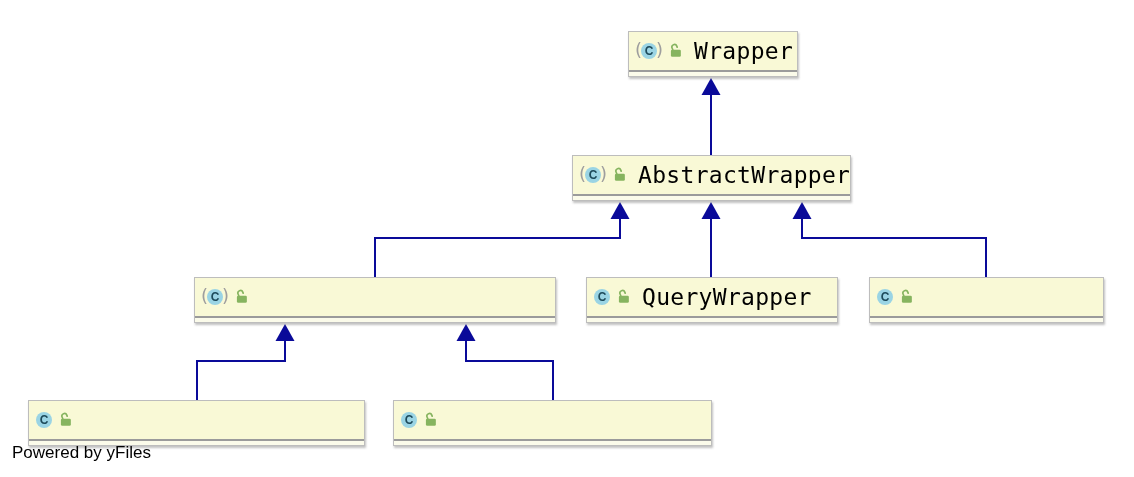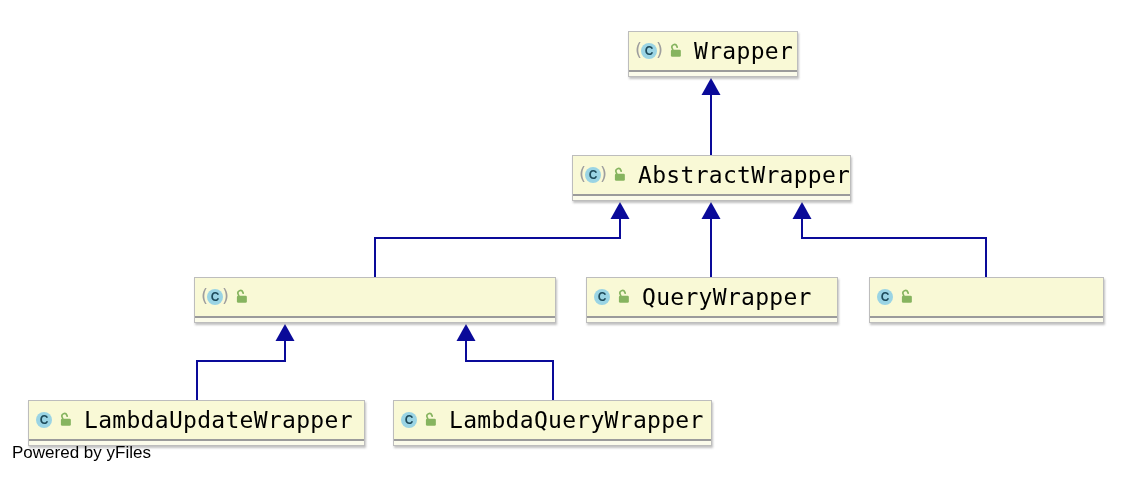--- a/index.html
+++ b/index.html
@@ -205,31 +205,29 @@
           <span class="class-circle">C</span>
           <span class="lock">
             <svg width="15" height="15" viewBox="0 0 16 16">
               <g transform="rotate(-22 5 7.5)">
                 <path d="M5.2 7.5 V5.3 a2.7 2.7 0 0 1 5.4 0 V6.4" fill="none" stroke="#86B45F" stroke-width="1.8" stroke-linecap="round"></path>
               </g>
               <rect x="3.1" y="7.1" width="10.6" height="7.6" rx="1.4" fill="#86B45F"></rect>
             </svg>
           </span>
         </span>
-        <span class="node-label">LambdaUpdateWrapper</span>
       </div>
       <div class="node" style="left: 393px; top: 400px; width: 319px; height: 46px;">
         <span class="icon-cluster">
           <span class="class-circle">C</span>
           <span class="lock">
             <svg width="15" height="15" viewBox="0 0 16 16">
               <g transform="rotate(-22 5 7.5)">
                 <path d="M5.2 7.5 V5.3 a2.7 2.7 0 0 1 5.4 0 V6.4" fill="none" stroke="#86B45F" stroke-width="1.8" stroke-linecap="round"></path>
               </g>
               <rect x="3.1" y="7.1" width="10.6" height="7.6" rx="1.4" fill="#86B45F"></rect>
             </svg>
           </span>
         </span>
-        <span class="node-label">LambdaQueryWrapper</span>
       </div>
     </div>
   <div id="watermark">Powered by yFiles</div>
 </div>
 
 </body></html>

